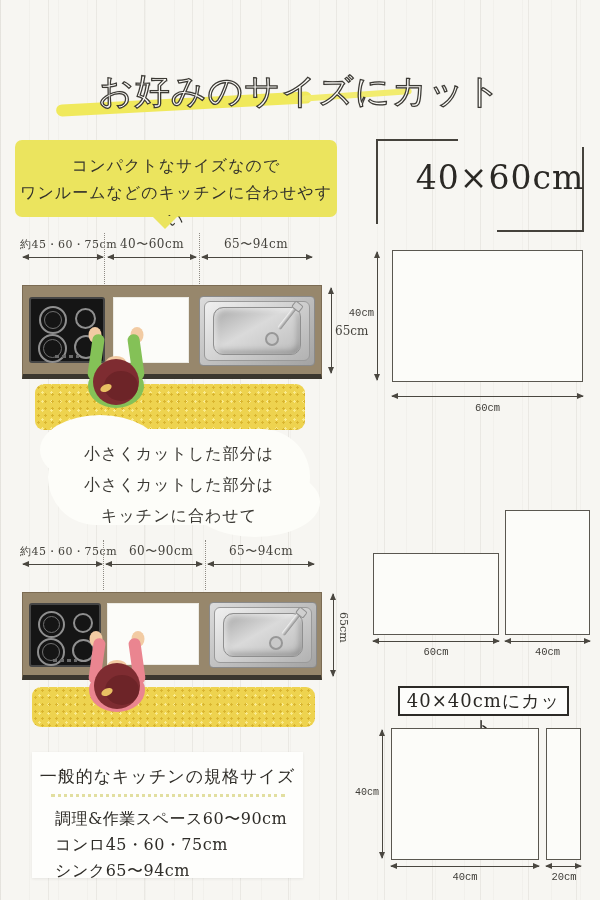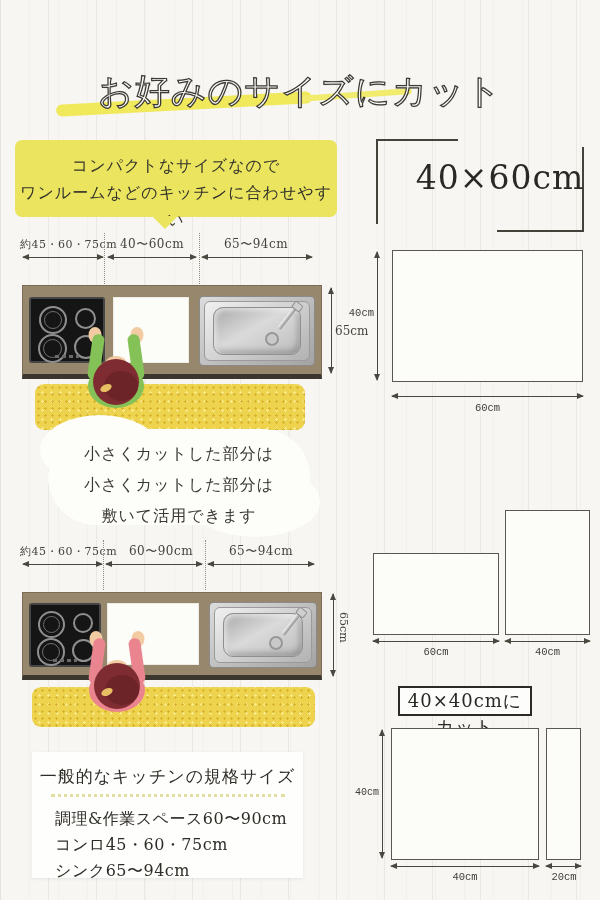--- a/index.html
+++ b/index.html
@@ -77,21 +77,21 @@
 
   
   .brk-tl{left:376px;top:139px;width:80px;height:83px;border-left:2px solid #45423c;border-top:2px solid #45423c;}
   .brk-br{left:497px;top:147px;width:85px;height:83px;border-right:2px solid #45423c;border-bottom:2px solid #45423c;}
   .feat-label{left:376px;top:158px;width:206px;text-align:center;font-size:33px;letter-spacing:1px;color:#2b2925;padding-left:21px;}
   .wrect{background:#fcfcf9;border:1px solid #5a5750;box-sizing:border-box;}
   .slabel{font-family:Liberation Mono, monospace;font-size:10.5px;color:#3f3d38;white-space:nowrap;}
   .layout-box{left:366px;top:433px;width:223px;height:51px;border:1px solid #3a3832;background:rgba(252,252,249,.93);box-sizing:border-box;}
   .layout-box .lb1{margin-top:7px;text-align:center;font-size:13.5px;color:#2d2b27;letter-spacing:.5px;}
   .layout-box .lb2{margin-top:2px;text-align:center;font-size:12px;color:#2d2b27;}
-  .cut-title{left:398px;top:686px;width:134px;height:30px;border:2px solid #2c2a26;background:#fdfdfb;box-sizing:border-box;
+  .cut-title{left:398px;top:686px;width:171px;height:30px;border:2px solid #2c2a26;background:#fdfdfb;box-sizing:border-box;
              text-align:center;font-size:18px;line-height:26px;color:#2b2925;letter-spacing:1px;}
 </style>
 </head>
 <body>
 
 <div id="canvas">
 
   <div class="abs marker"></div>
   <div class="abs t2">お好みのサイズにカット</div>
 
@@ -141,21 +141,21 @@
     <ellipse cx="46" cy="62" rx="28" ry="22" fill="#84c157"></ellipse>
     <ellipse cx="46" cy="38" rx="10" ry="6" fill="#f2cba3"></ellipse>
     <circle cx="46" cy="58" r="23" fill="#7e2c31"></circle>
     <ellipse cx="51" cy="62" rx="17" ry="15" fill="#6d2428"></ellipse>
     <ellipse cx="36" cy="64" rx="6" ry="3.5" fill="#e9bf63" transform="rotate(-25 36 64)"></ellipse>
   </svg>
 
   <div class="abs cloud">
     <div class="cl cl1">小さくカットした部分は</div>
     <div class="cl">小さくカットした部分は</div>
-    <div class="cl">敷いて活用できます</div>
+    <div class="cl">キッチンに合わせて</div>
   </div>
 
   <div class="abs dlabel ctr" style="left:20px;top:544px;width:86px;font-size:11px">約45・60・75cm</div>
   <div class="abs dlabel ctr" style="left:112px;top:543px;width:98px">60〜90cm</div>
   <div class="abs dlabel ctr" style="left:205px;top:543px;width:112px">65〜94cm</div>
   <div class="abs dim-h" style="left:23px;top:564px;width:79px"></div>
   <div class="abs dim-h" style="left:106px;top:564px;width:96px"></div>
   <div class="abs dim-h" style="left:208px;top:564px;width:106px"></div>
   <div class="abs dotsep" style="left:103px;top:540px;height:50px"></div>
   <div class="abs dotsep" style="left:205px;top:540px;height:50px"></div>

